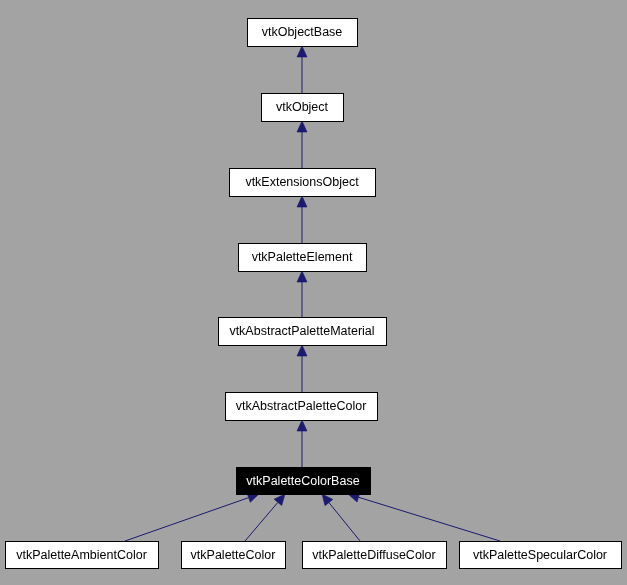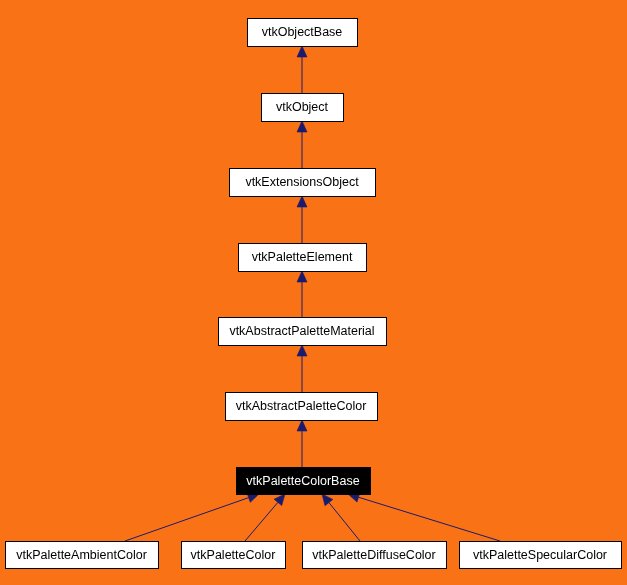--- a/index.html
+++ b/index.html
@@ -11,21 +11,21 @@
   body {
     width: 627px;
     height: 585px;
     overflow: hidden;
     font-family: "Liberation Sans", sans-serif;
   }
   #diagram-root {
     position: relative;
     width: 627px;
     height: 585px;
-    background: #f97316;
+    background: #a3a3a3;
   }
   svg#inheritance-graph {
     display: block;
     width: 627px;
     height: 585px;
   }
   .node-box {
     fill: #ffffff;
     stroke: #000000;
     stroke-width: 1;

